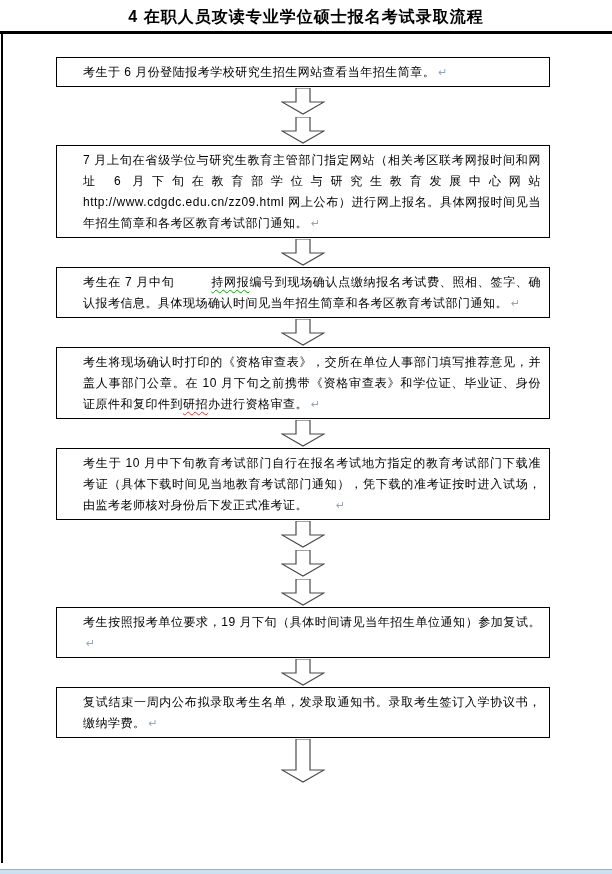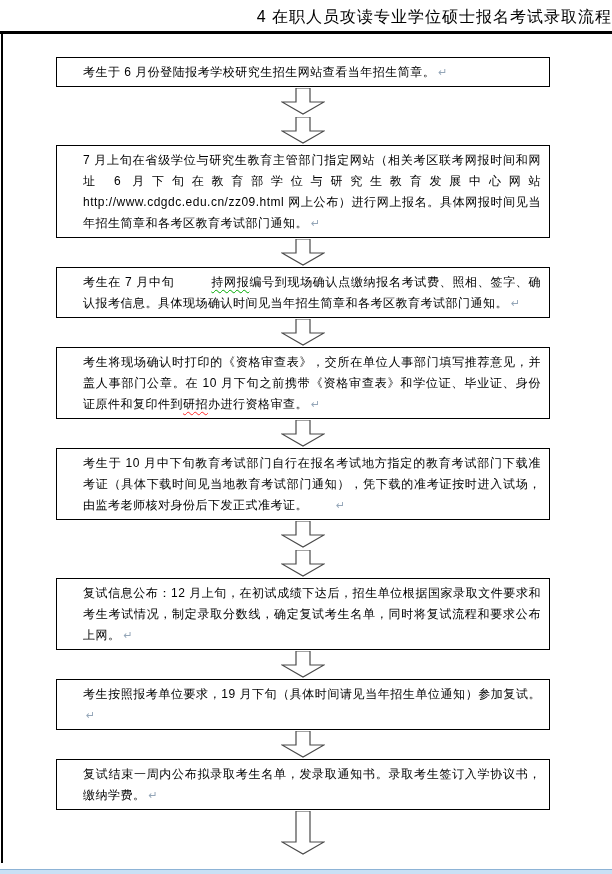--- a/index.html
+++ b/index.html
@@ -19,23 +19,23 @@
     font-family: "Liberation Sans", "DejaVu Sans", sans-serif;
     color: var(--ink);
     overflow: hidden;
   }
   .page { position: relative; width: 612px; height: 874px; overflow: hidden; }
 
   .doc-title {
     margin: 0;
     padding-top: 7px;
     height: 31px;
-    text-align: right;
+    text-align: center;
     font-size: 16px;
-    font-weight: normal;
+    font-weight: bold;
     letter-spacing: 1px;
     line-height: 20px;
   }
   .title-rule {
     position: absolute;
     left: 0; top: 31px;
     width: 612px; height: 3px;
     background: var(--ink);
   }
   .left-border {
@@ -139,21 +139,20 @@
       <div class="arrow-wrap">
         <svg width="44" height="27" viewBox="0 0 44 27">
           <polygon points="15,0 29,0 29,14 43,14 22,26 1,14 15,14" fill="#ffffff" stroke="var(--arrow-outline)" stroke-width="1.2"></polygon>
         </svg>
       </div>
       <div class="arrow-wrap">
         <svg width="44" height="27" viewBox="0 0 44 27">
           <polygon points="15,0 29,0 29,14 43,14 22,26 1,14 15,14" fill="#ffffff" stroke="var(--arrow-outline)" stroke-width="1.2"></polygon>
         </svg>
       </div>
-      <div class="step-box"><span>复试信息公布：12 月上旬，在初试成绩下达后，招生单位根据国家录取文件要求和考生考试情况，制定录取分数线，确定复试考生名单，同时将复试流程和要求公布上网。</span><span class="pilcrow">↵</span></div>
       <div class="arrow-wrap">
         <svg width="44" height="27" viewBox="0 0 44 27">
           <polygon points="15,0 29,0 29,14 43,14 22,26 1,14 15,14" fill="#ffffff" stroke="var(--arrow-outline)" stroke-width="1.2"></polygon>
         </svg>
       </div>
       <div class="step-box"><span>考生按照报考单位要求，19 月下旬（具体时间请见当年招生单位通知）参加复试。</span><span class="pilcrow">↵</span></div>
       <div class="arrow-wrap">
         <svg width="44" height="27" viewBox="0 0 44 27">
           <polygon points="15,0 29,0 29,14 43,14 22,26 1,14 15,14" fill="#ffffff" stroke="var(--arrow-outline)" stroke-width="1.2"></polygon>
         </svg>

